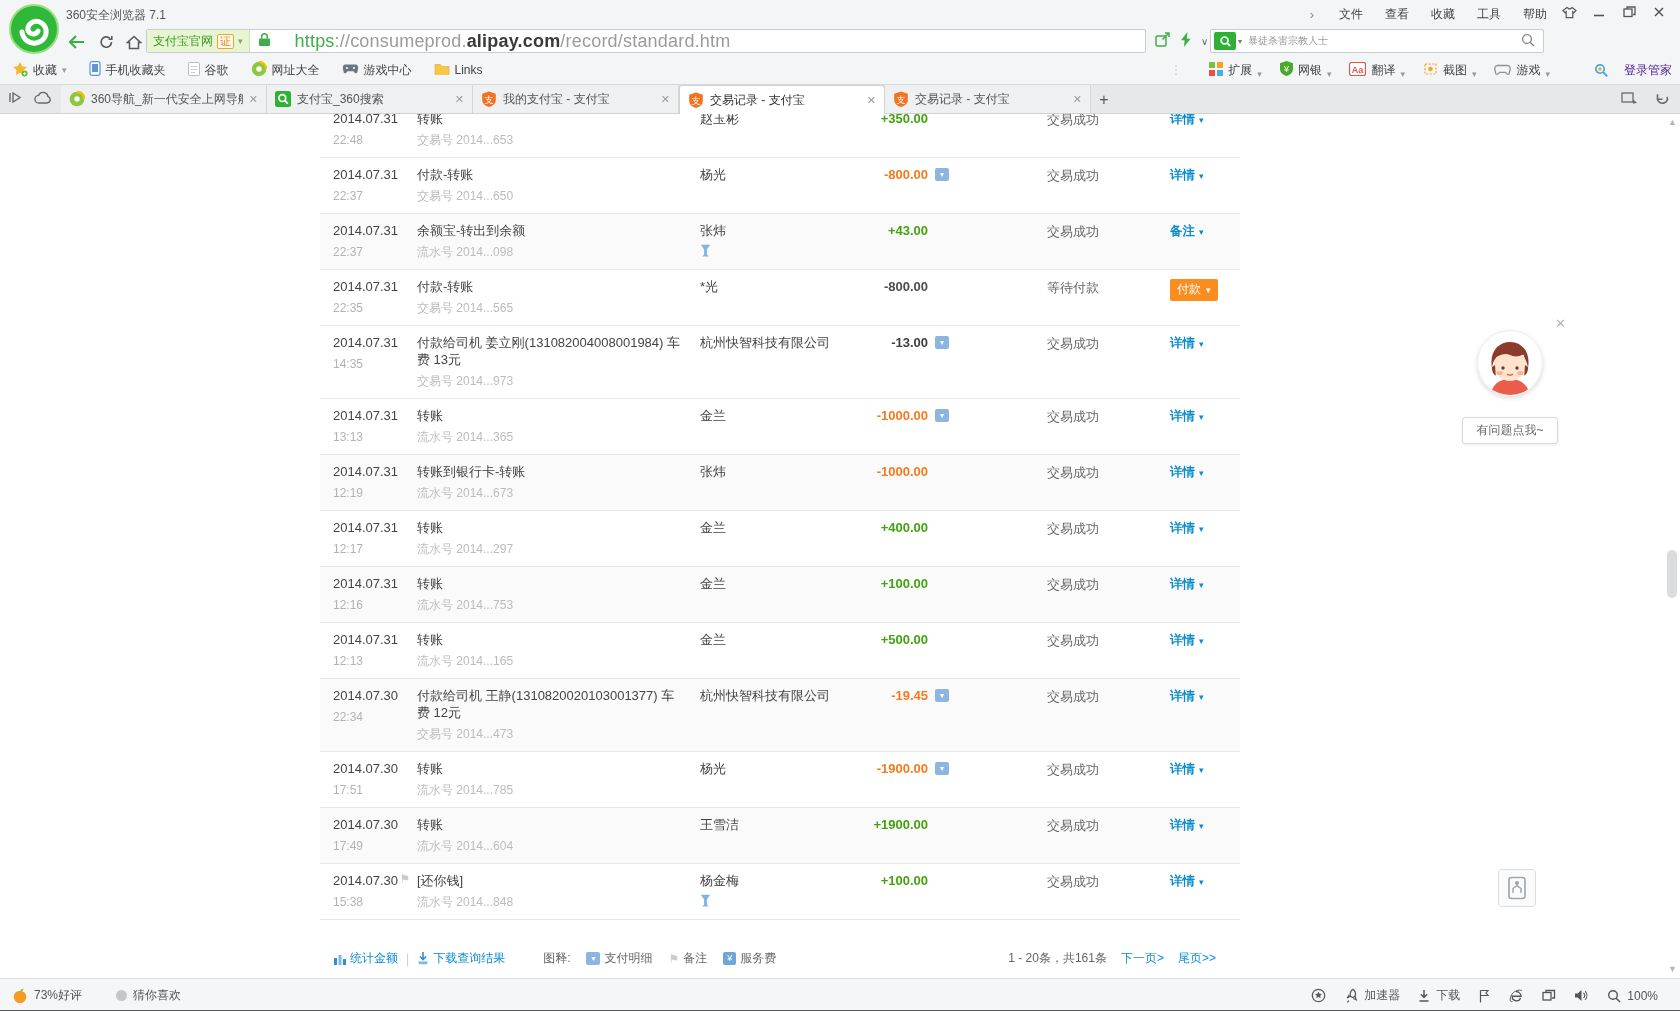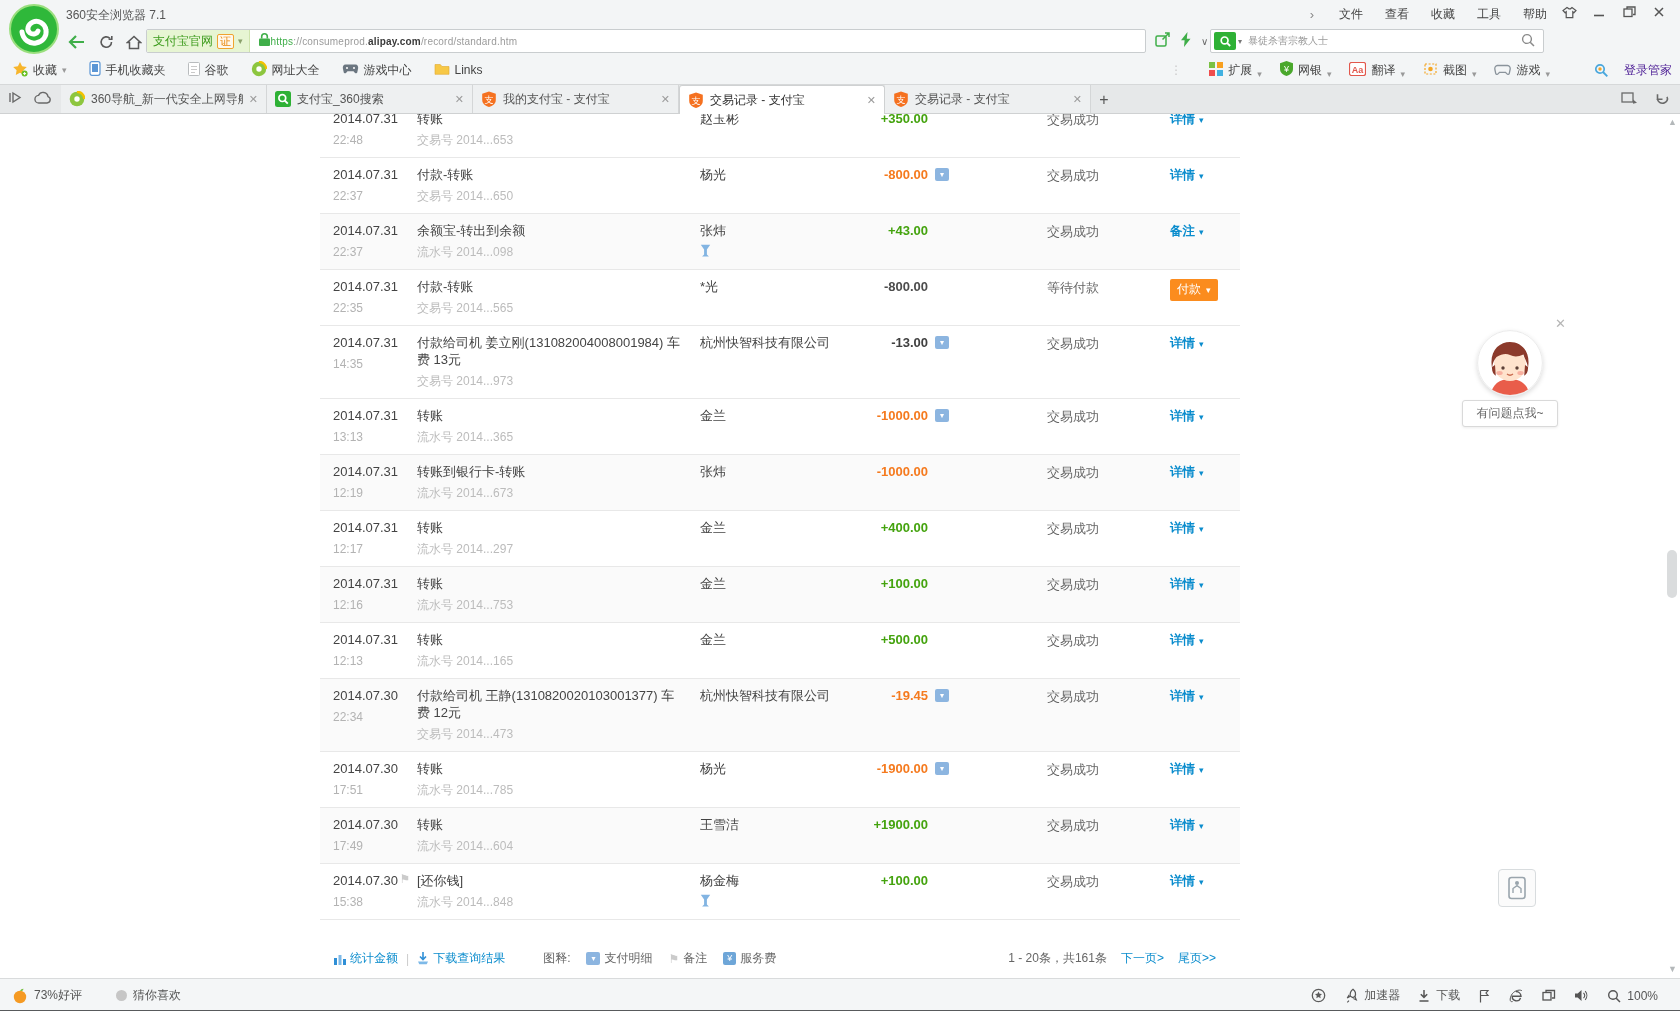--- a/index.html
+++ b/index.html
@@ -17,21 +17,21 @@
   .winbtns { position:absolute; right:6px; top:2px; display:flex; }
   .winbtns span { width:30px; height:20px; display:flex; align-items:center; justify-content:center; }
 
   .addressbar { height:30px; position:relative; }
   .navbtn { position:absolute; top:6px; display:flex; align-items:center; justify-content:center; width:24px; height:20px; }
   .urlfield { position:absolute; left:146px; top:3px; width:1000px; height:24px; background:#fff; border:1px solid #c9cdcf; border-radius:2px; display:flex; align-items:center; }
   .sitebadge { background:#e7f5d3; border-right:1px solid #cfe3ae; height:22px; display:flex; align-items:center; padding:0 6px; gap:4px; border-radius:2px 0 0 2px; }
   .sitebadge .site { color:#3e9c1e; }
   .cert { border:1px solid #f0a32f; color:#e8860a; background:#fff8ec; font-size:11px; padding:0 2px; border-radius:2px; line-height:13px; }
   .sitebadge .sb-caret { color:#8aa06b; font-size:9px; }
-  .urltext { display:flex; align-items:center; margin-left:0; font-size:10px; letter-spacing:.2px; }
+  .urltext { display:flex; align-items:center; margin-left:24px; font-size:18px; letter-spacing:.2px; }
   .u-https { color:#3fae49; }
   .u-gray { color:#9b9b9b; }
   .u-domain { color:#3a3a3a; font-weight:bold; }
   .sharegrp { position:absolute; left:1155px; top:6px; display:flex; align-items:center; gap:10px; }
   .sharegrp .v { color:#6a6a6a; font-size:10px; }
   .searchbox { position:absolute; left:1210px; top:3px; width:334px; height:24px; background:#fff; border:1px solid #c9cdcf; border-radius:2px; display:flex; align-items:center; }
   .q-btn { width:22px; height:18px; background:#2eb135; border-radius:2px; margin-left:3px; display:flex; align-items:center; justify-content:center; }
   .q-caret { color:#777; font-size:8px; margin-left:2px; }
   .search-text { color:#9a9a9a; margin-left:6px; flex:1; font-size:10px; }
   .search-mag { margin-right:8px; }
@@ -85,21 +85,21 @@
   .legend { display:flex; gap:6px; margin-left:38px; }
   .legend .li { display:flex; align-items:center; gap:4px; margin-left:10px; }
   .svc-ico { display:inline-block; width:13px; height:13px; background:#6ea6d8; border-radius:2px; color:#fff; font-size:9px; line-height:13px; text-align:center; }
   .pager { margin-left:auto; display:flex; align-items:center; gap:14px; padding-right:22px; }
   .pager .blue { color:#0a8ccd; cursor:pointer; }
 
   
   .assist { position:absolute; left:1462px; top:200px; width:96px; }
   .assist-close { position:absolute; right:-8px; top:2px; color:#b5b5b5; font-size:13px; cursor:pointer; }
   .assist-avatar { margin:16px auto 0; width:66px; height:66px; border-radius:50%; box-shadow:0 2px 5px rgba(0,0,0,.15); }
-  .assist-tip { margin-top:4px; background:#fff; border:1px solid #d9d9d9; border-radius:3px; box-shadow:0 1px 3px rgba(0,0,0,.08); padding:4px 6px; text-align:center; color:#666; font-size:12px; white-space:nowrap; }
+  .assist-tip { margin-top:21px; background:#fff; border:1px solid #d9d9d9; border-radius:3px; box-shadow:0 1px 3px rgba(0,0,0,.08); padding:4px 6px; text-align:center; color:#666; font-size:12px; white-space:nowrap; }
   .elevator { position:absolute; left:1498px; top:755px; width:38px; height:38px; background:#fbfbfb; border:1px solid #d8dcde; border-radius:4px; display:flex; align-items:center; justify-content:center; cursor:pointer; }
   .vscroll { position:absolute; right:1px; top:2px; bottom:2px; width:13px; }
   .vs-up, .vs-dn { position:absolute; left:2px; width:9px; height:9px; color:#b4b8ba; font-size:9px; line-height:9px; text-align:center; }
   .vs-up { top:2px; } .vs-dn { bottom:2px; }
   .vs-thumb { position:absolute; left:1px; top:434px; width:10px; height:48px; background:#dadcdd; border-radius:5px; }
 
   
   .statusbar { height:34px; background:#f4f6f7; border-top:1px solid #d9dbdc; display:flex; align-items:center; padding:0 12px; color:#555; position:relative; }
   .sb-item { display:flex; align-items:center; gap:6px; margin-right:34px; }
   .graydot { width:11px; height:11px; border-radius:50%; background:#c6c6c6; display:inline-block; }

